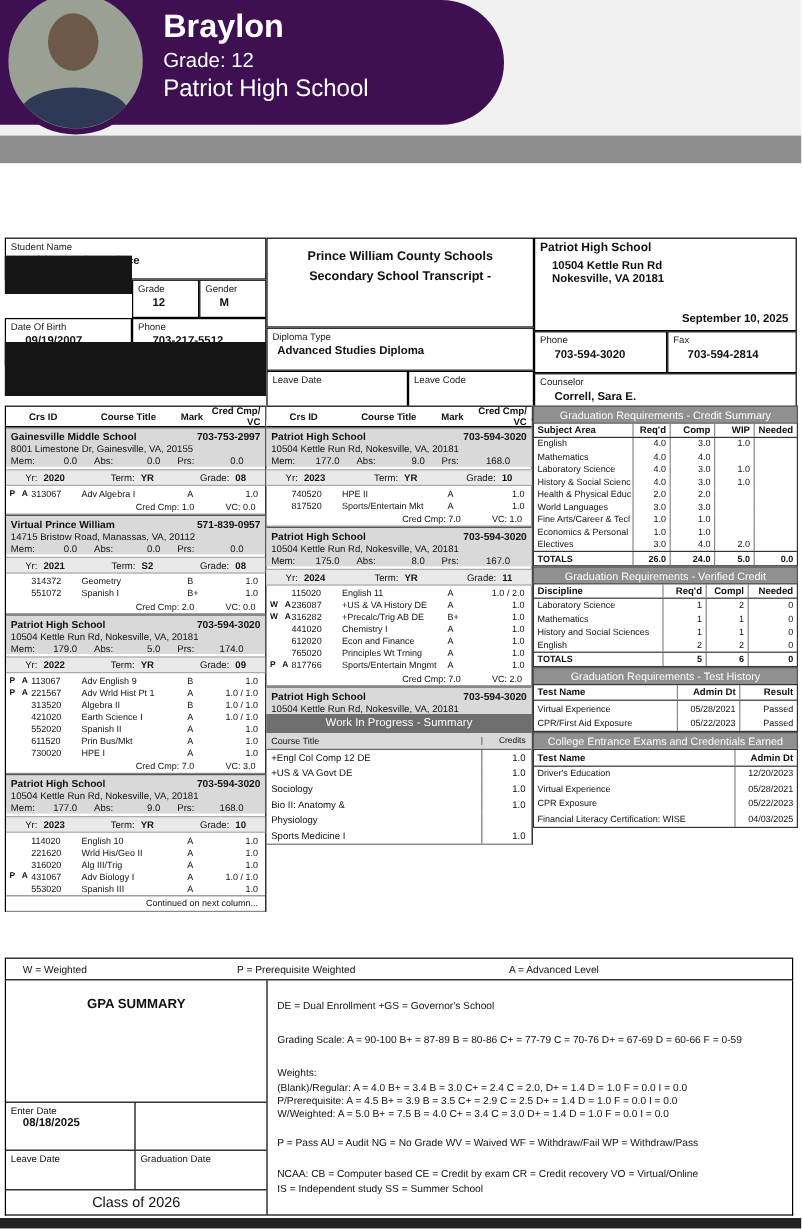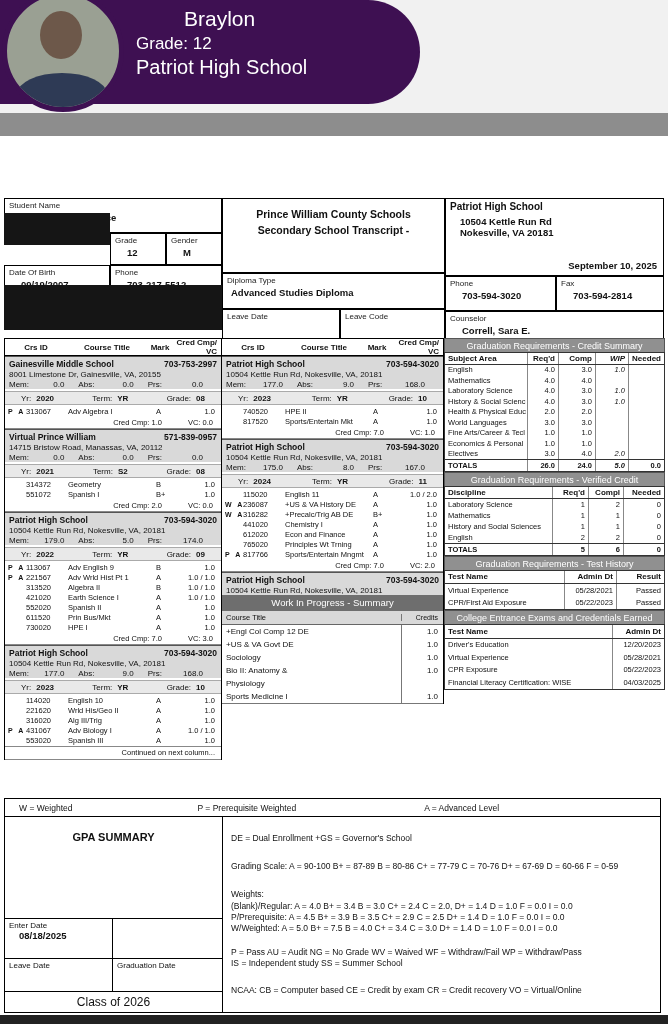--- a/index.html
+++ b/index.html
@@ -8,21 +8,21 @@
   
   .topstrip{position:absolute;left:0;top:0;width:668px;height:113px;background:#f1f1f1;}
   .graybar{position:absolute;left:0;top:113px;width:668px;height:23px;background:#8d8d8d;}
   .banner{position:absolute;left:0;top:0;width:420px;height:104px;background:#3e1052;
           border-radius:0 52px 52px 0;}
   .avatar{position:absolute;left:2px;top:-10px;width:112px;height:112px;border-radius:50%;
           background:#9aa093;border:5px solid #3e1052;overflow:hidden;}
   .avatar .head{position:absolute;top:16px;left:33px;width:42px;height:48px;border-radius:50%;background:#6d584a;}
   .avatar .bust{position:absolute;bottom:-8px;left:10px;width:90px;height:42px;border-radius:50% 50% 0 0;background:#2e3a55;}
   .bantxt{position:absolute;left:136px;top:7px;color:#fff;line-height:1.18;}
-  .bname{font-size:21px;font-weight:normal;margin-left:48px;}
+  .bname{font-size:27px;font-weight:bold;}
   .bgrade{font-size:17px;margin-top:2px;}
   .bschool{font-size:20px;margin-top:2px;}
   
   .cell{position:absolute;box-sizing:border-box;border:1px solid #000;background:#fff;
         font-size:8px;padding:2px 4px;line-height:1.25;margin-top:20px;}
   .cell .lab{font-size:8px;color:#222;}
   .cell .val{font-weight:bold;font-size:9.5px;margin-left:12px;margin-top:1px;}
   .blackbox{position:absolute;background:#151515;box-sizing:border-box;}
   .ctrtitle{text-align:center;font-weight:bold;font-size:10.5px;padding-top:8px;line-height:1.5;}
   .datespan{position:absolute;right:6px;bottom:3px;font-weight:bold;font-size:9.5px;}
@@ -67,21 +67,21 @@
   .wipend{border-bottom:1px solid #777;}
   
   .secthead{background:#909090;color:#fff;text-align:center;font-size:9px;height:14px;line-height:14px;
             border:1px solid #555;border-bottom:none;box-sizing:border-box;}
   .rtable{border:1px solid #333;box-sizing:border-box;background:#fff;}
   .rrow{display:flex;align-items:center;font-size:7.5px;}
   .rhead{font-weight:bold;border-bottom:1px solid #333;font-size:8px;}
   .rtot{font-weight:bold;border-top:1px solid #333;align-items:center;}
   .rc0{flex:1;padding-left:3px;white-space:nowrap;overflow:hidden;align-self:stretch;display:flex;align-items:center;}
   .rnum{text-align:right;padding-right:3px;border-left:1px solid #888;align-self:stretch;display:flex;align-items:center;justify-content:flex-end;box-sizing:border-box;}
-  .cs .rrow{height:10.5px;} .cs .rnum1{width:31px;} .cs .rnum2{width:37px;} .cs .rnum3{width:33px;font-style:italic;} .cs .rnum4{width:36px;}
+  .cs .rrow{height:10.5px;} .cs .rnum1{width:31px;} .cs .rnum2{width:37px;} .cs .rnum3{width:33px;} .cs .rnum4{width:36px;}
   .vc .rrow{height:11px;} .vc .rnum1{width:36px;} .vc .rnum2{width:35px;} .vc .rnum3{width:41px;}
   .th .rrow{height:12.5px;} .th .rnum1{width:52px;} .th .rnum2{width:48px;padding-left:44px;}
   .ce .rrow{height:12.5px;} .ce .rnum1{width:52px;}
   
   .legendbar{position:absolute;left:4px;top:798px;width:657px;height:19px;box-sizing:border-box;
              border:1px solid #000;display:flex;align-items:center;font-size:8.5px;background:#fff;}
   .legendbar .lg1{margin-left:14px;}.legendbar .lg2{margin-left:125px;}.legendbar .lg3{margin-left:128px;}
   .footerbox{position:absolute;left:4px;top:817px;width:657px;height:196px;box-sizing:border-box;
              border-left:1px solid #000;border-right:1px solid #000;border-bottom:1px solid #000;display:flex;}
   .fleft{width:218px;border-right:1px solid #000;box-sizing:border-box;display:flex;flex-direction:column;}
@@ -743,19 +743,19 @@
       </div>
     </div>
     <div class="fright">
       <div class="note n0">DE = Dual Enrollment +GS = Governor's School</div>
       <div class="note n1">Grading Scale: A = 90-100  B+ = 87-89 B = 80-86 C+ = 77-79 C = 70-76  D+ = 67-69 D = 60-66  F = 0-59</div>
       <div class="note n2">Weights:</div>
       <div class="note n3">(Blank)/Regular:  A = 4.0 B+ = 3.4 B = 3.0 C+ = 2.4 C = 2.0, D+ = 1.4 D = 1.0 F = 0.0 I = 0.0</div>
       <div class="note n4">P/Prerequisite: A = 4.5 B+ = 3.9 B = 3.5 C+ = 2.9 C = 2.5 D+ = 1.4 D = 1.0 F = 0.0 I = 0.0</div>
       <div class="note n5">W/Weighted:   A = 5.0 B+ = 7.5 B = 4.0 C+ = 3.4 C = 3.0 D+ = 1.4 D = 1.0 F = 0.0 I = 0.0</div>
       <div class="note n6">P = Pass   AU = Audit   NG = No Grade   WV = Waived   WF = Withdraw/Fail   WP = Withdraw/Pass</div>
+      <div class="note n7">NCAA: CB = Computer based CE = Credit by exam CR = Credit recovery VO = Virtual/Online</div>
       <div class="note n8">IS = Independent study SS = Summer School</div>
-      <div class="note n7">NCAA: CB = Computer based CE = Credit by exam CR = Credit recovery VO = Virtual/Online</div>
     </div>
   </div>
 
   <div class="bottombar"></div>
 </div>
 
 </body></html>

